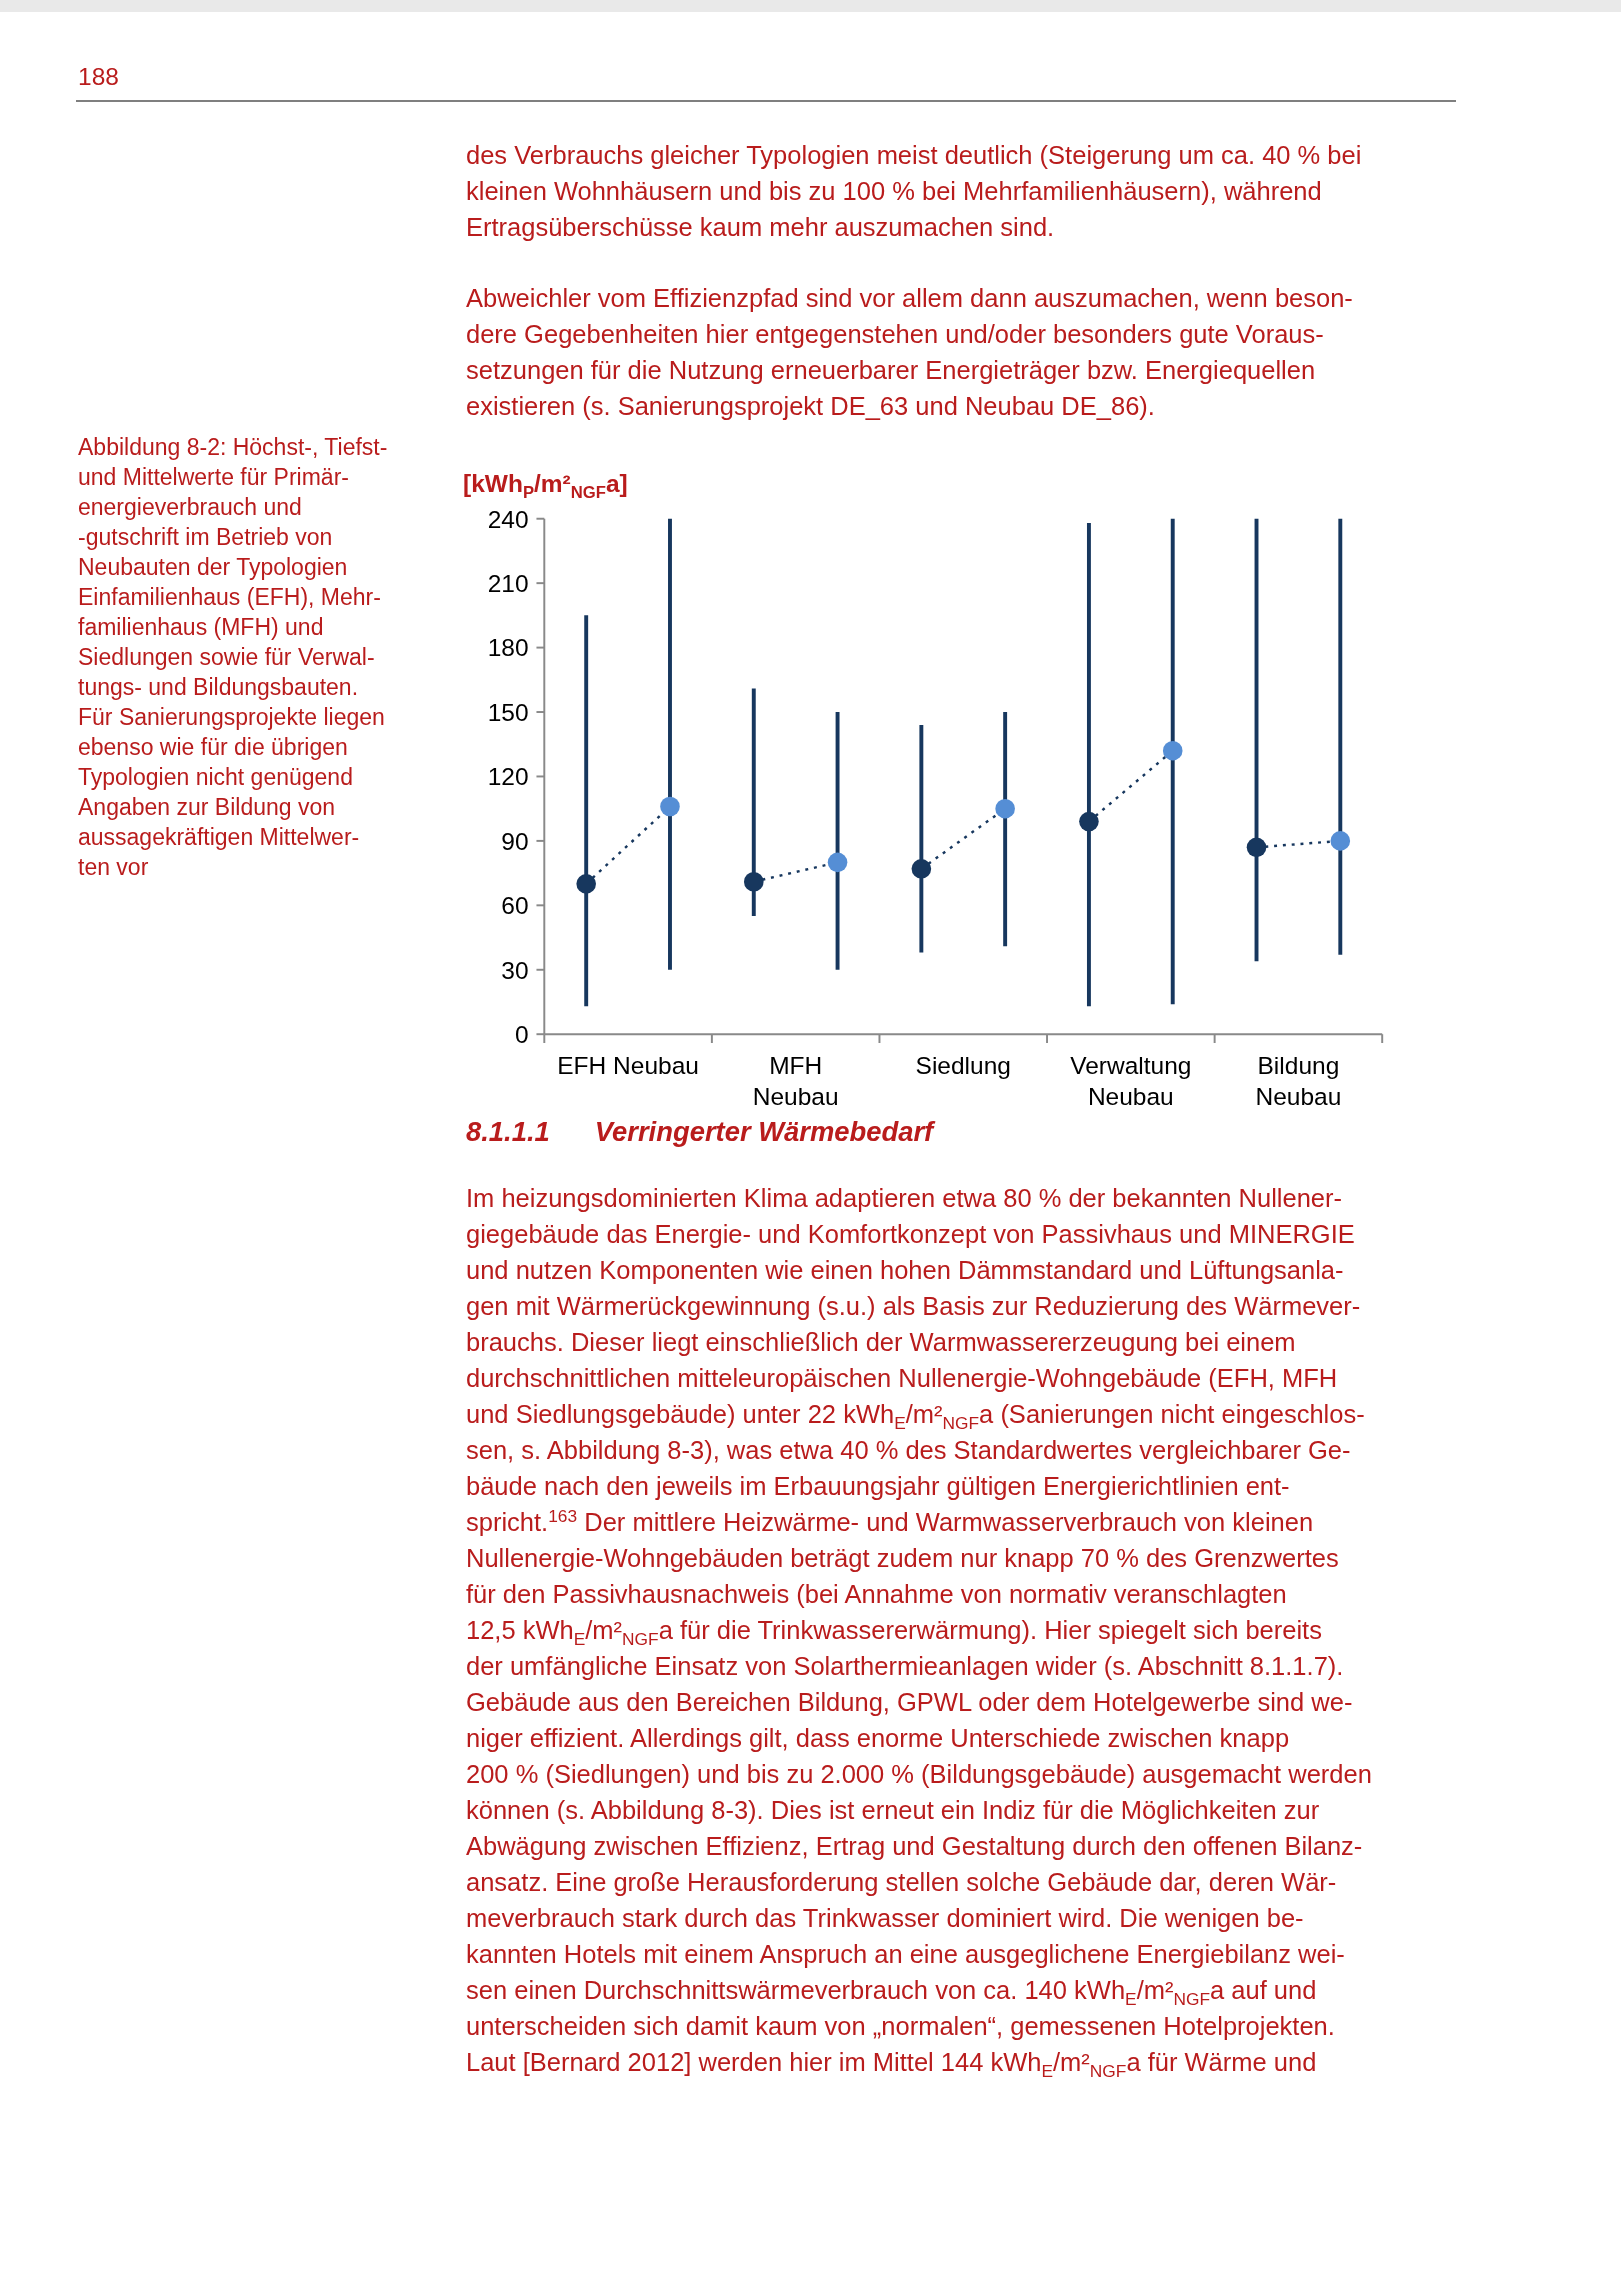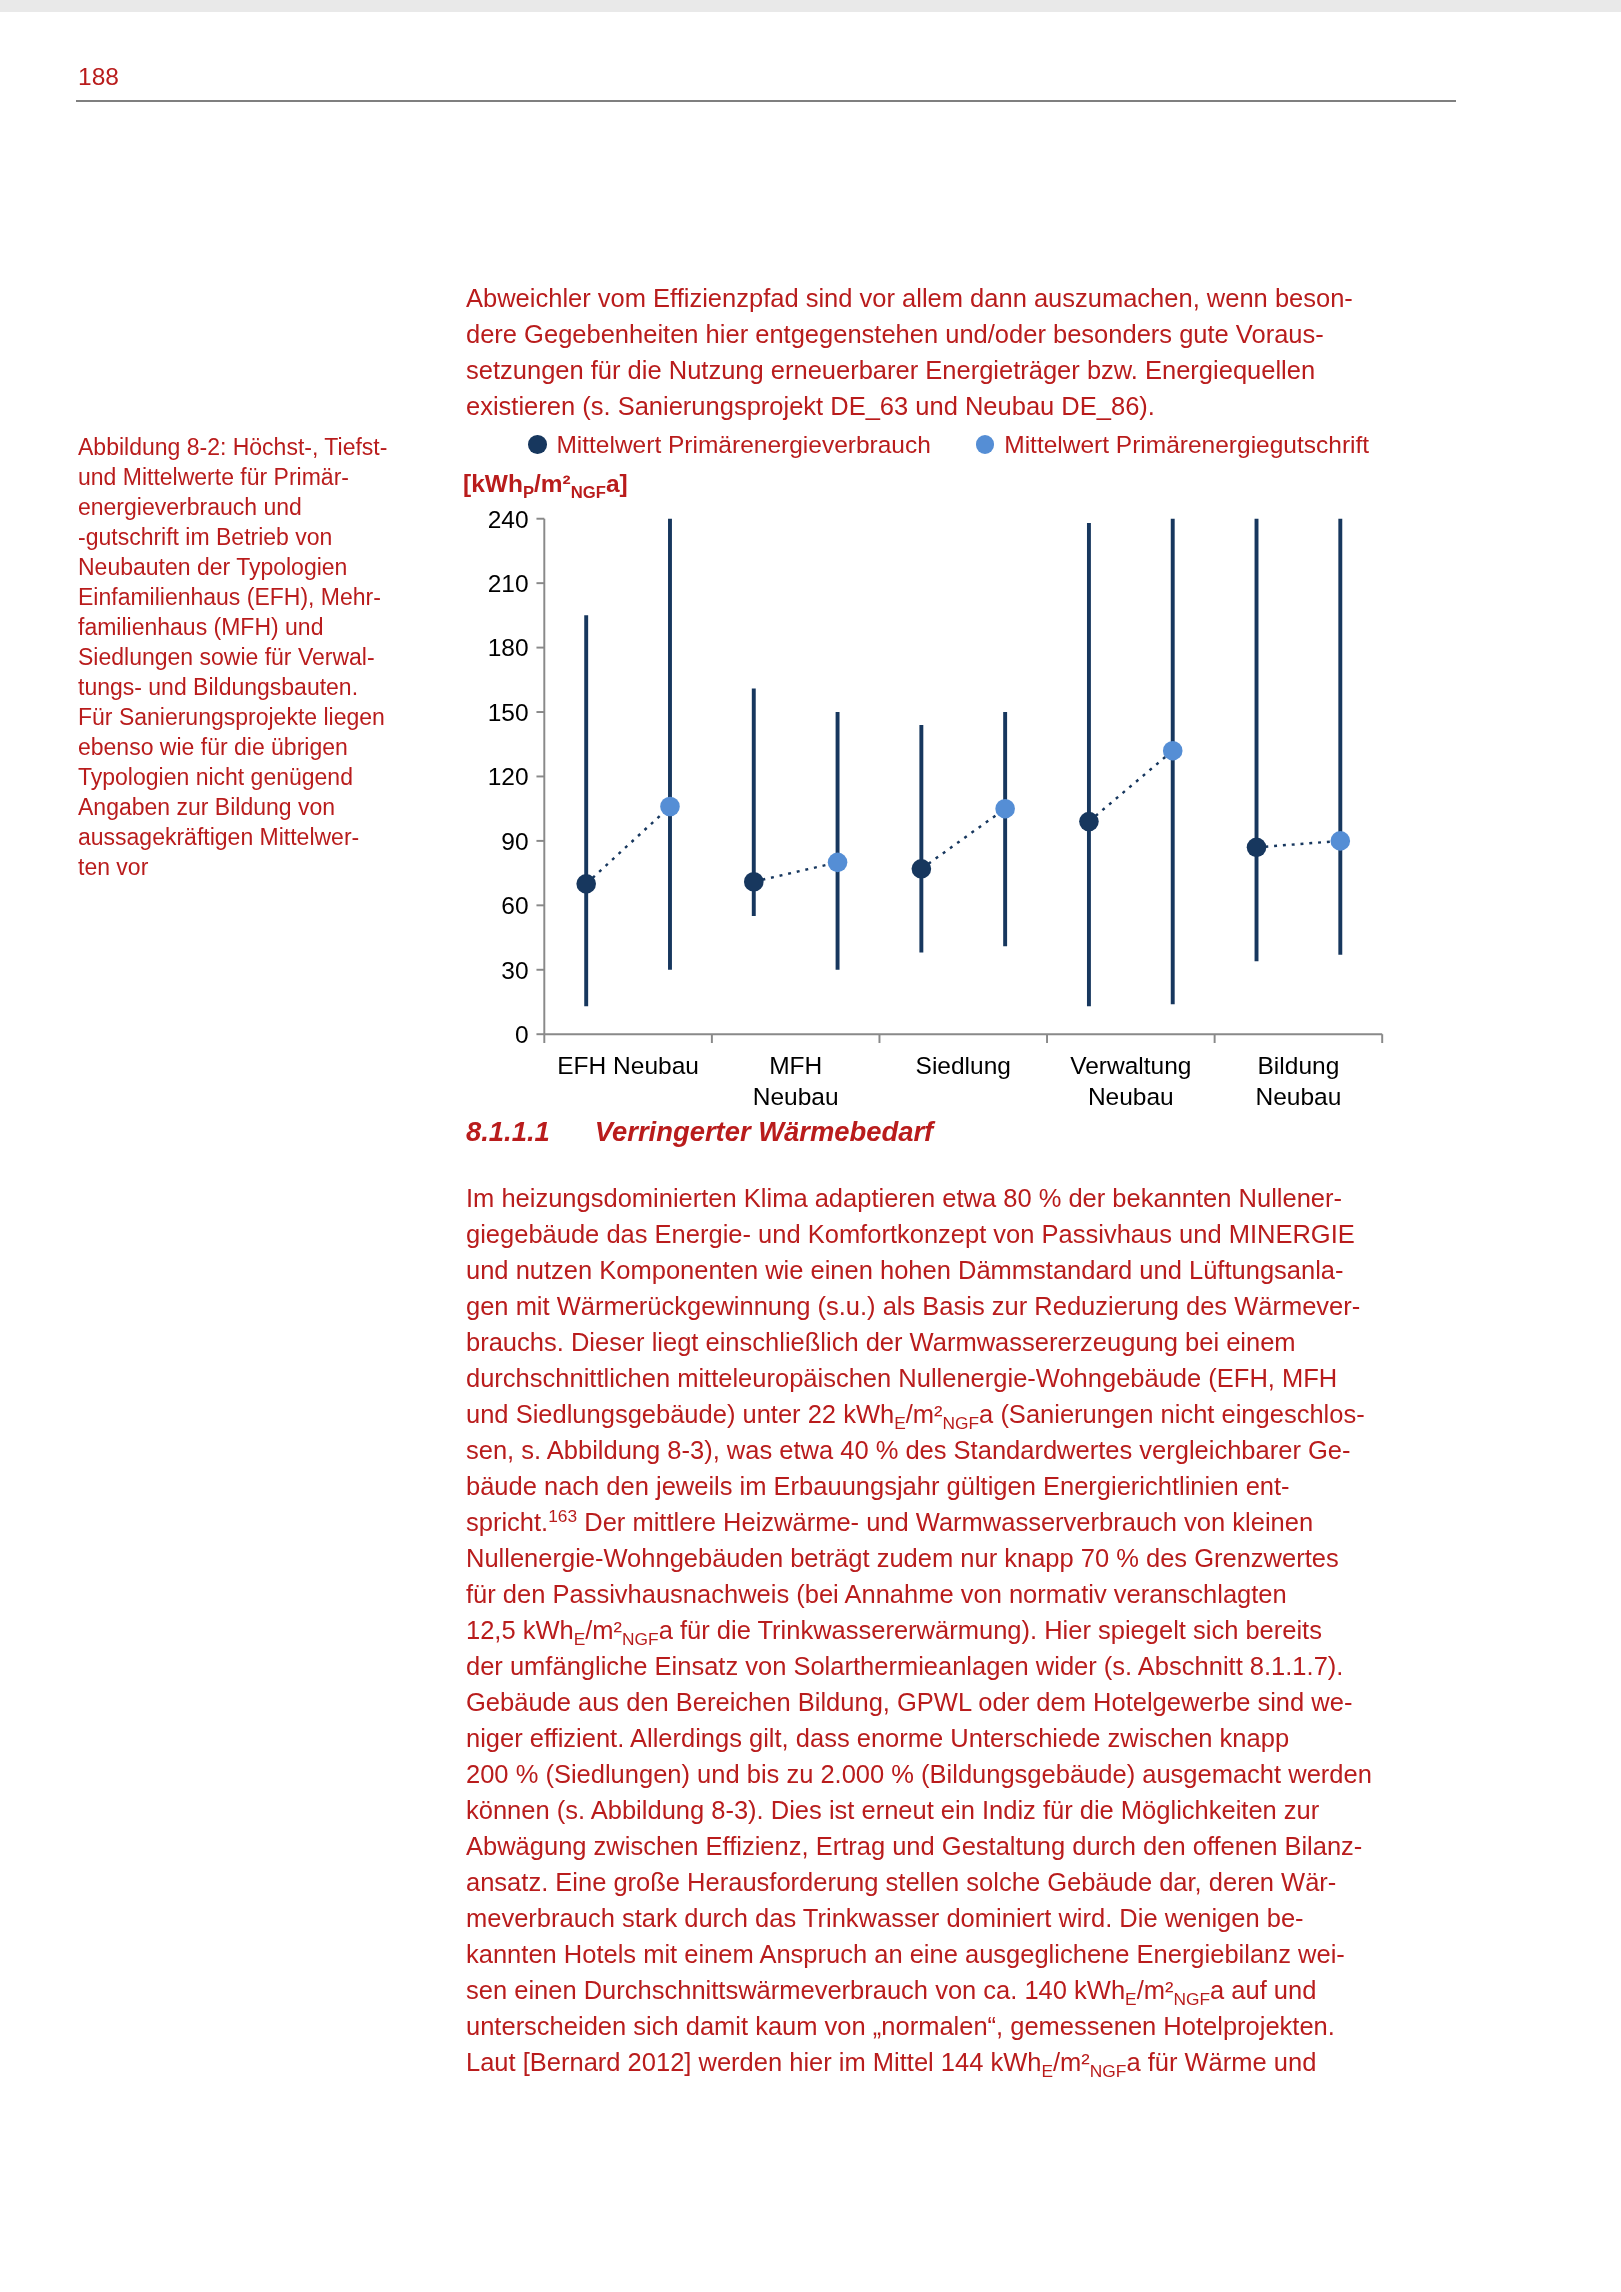--- a/index.html
+++ b/index.html
@@ -55,36 +55,27 @@
   sup { font-size: 68%; line-height: 0; }
 </style>
 </head>
 <body>
 
 <div class="page">
 
   <div class="abs page-number">188</div>
   <div class="abs header-rule"></div>
 
+  <div class="abs body-par" style="top:125px">des Verbrauchs gleicher Typologien meist deutlich (Steigerung um ca. 40 % bei<br>kleinen Wohnhäusern und bis zu 100 % bei Mehrfamilienhäusern), während<br>Ertragsüberschüsse kaum mehr auszumachen sind.</div>
 
   <div class="abs body-par" style="top:268px">Abweichler vom Effizienzpfad sind vor allem dann auszumachen, wenn beson-<br>dere Gegebenheiten hier entgegenstehen und/oder besonders gute Voraus-<br>setzungen für die Nutzung erneuerbarer Energieträger bzw. Energiequellen<br>existieren (s. Sanierungsprojekt DE_63 und Neubau DE_86).</div>
 
   <div class="abs margin-note" style="top:420px">Abbildung 8-2: Höchst-, Tiefst-<br>und Mittelwerte für Primär-<br>energieverbrauch und<br>-gutschrift im Betrieb von<br>Neubauten der Typologien<br>Einfamilienhaus (EFH), Mehr-<br>familienhaus (MFH) und<br>Siedlungen sowie für Verwal-<br>tungs- und Bildungsbauten.<br>Für Sanierungsprojekte liegen<br>ebenso wie für die übrigen<br>Typologien nicht genügend<br>Angaben zur Bildung von<br>aussagekräftigen Mittelwer-<br>ten vor</div>
 
   <div class="abs figure-wrap">
-    <div class="legend">
-      <div class="legend-item">
-        <span class="legend-marker" style="background: rgb(23, 55, 94);"></span>
-        <span>Mittelwert Primärenergieverbrauch</span>
-      </div>
-      <div class="legend-item">
-        <span class="legend-marker" style="background: rgb(85, 142, 213);"></span>
-        <span>Mittelwert Primärenergiegutschrift</span>
-      </div>
-    </div>
     <div class="unit-label">[kWh<sub>P</sub>/m²<sub>NGF</sub>a]</div>
     <svg class="chart-svg" width="931" height="637" viewBox="0 0 950 650">
         <line x1="77" y1="540" x2="85" y2="540" stroke="#898989" stroke-width="2"></line>
         <text x="69" y="549" text-anchor="end" class="tick-label">0</text>
         <line x1="77" y1="474.25" x2="85" y2="474.25" stroke="#898989" stroke-width="2"></line>
         <text x="69" y="483.25" text-anchor="end" class="tick-label">30</text>
         <line x1="77" y1="408.5" x2="85" y2="408.5" stroke="#898989" stroke-width="2"></line>
         <text x="69" y="417.5" text-anchor="end" class="tick-label">60</text>
         <line x1="77" y1="342.75" x2="85" y2="342.75" stroke="#898989" stroke-width="2"></line>
         <text x="69" y="351.75" text-anchor="end" class="tick-label">90</text>

